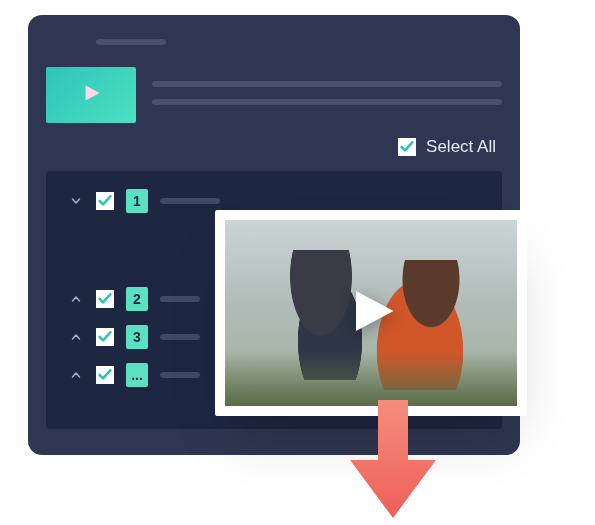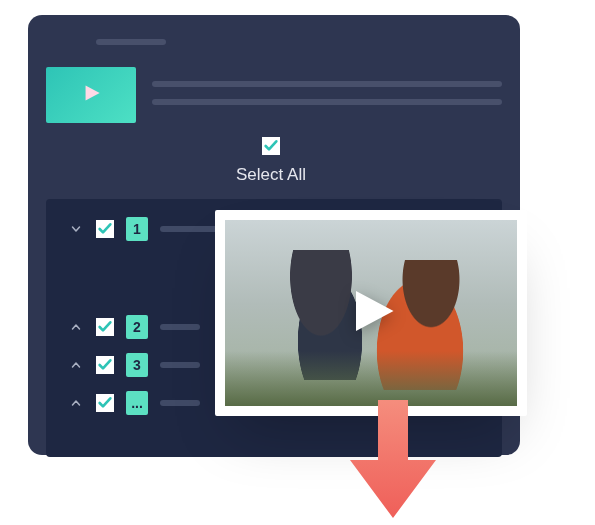--- a/index.html
+++ b/index.html
@@ -48,21 +48,20 @@
     .line-long { height: 6px; background: #48506b; border-radius: 3px; width: 100%; }
     .line-short { height: 6px; background: #48506b; border-radius: 3px; width: 100%; }
     .select-all-row {
       display: flex;
       justify-content: flex-end;
       align-items: center;
       gap: 10px;
       color: #e6e7ee;
       font-size: 17px;
       margin: 14px 6px 14px 0;
-      flex-direction: column;
     }
     .checkbox {
       width: 18px;
       height: 18px;
       background: #fff;
       display: flex;
       align-items: center;
       justify-content: center;
       flex-shrink: 0;
     }

